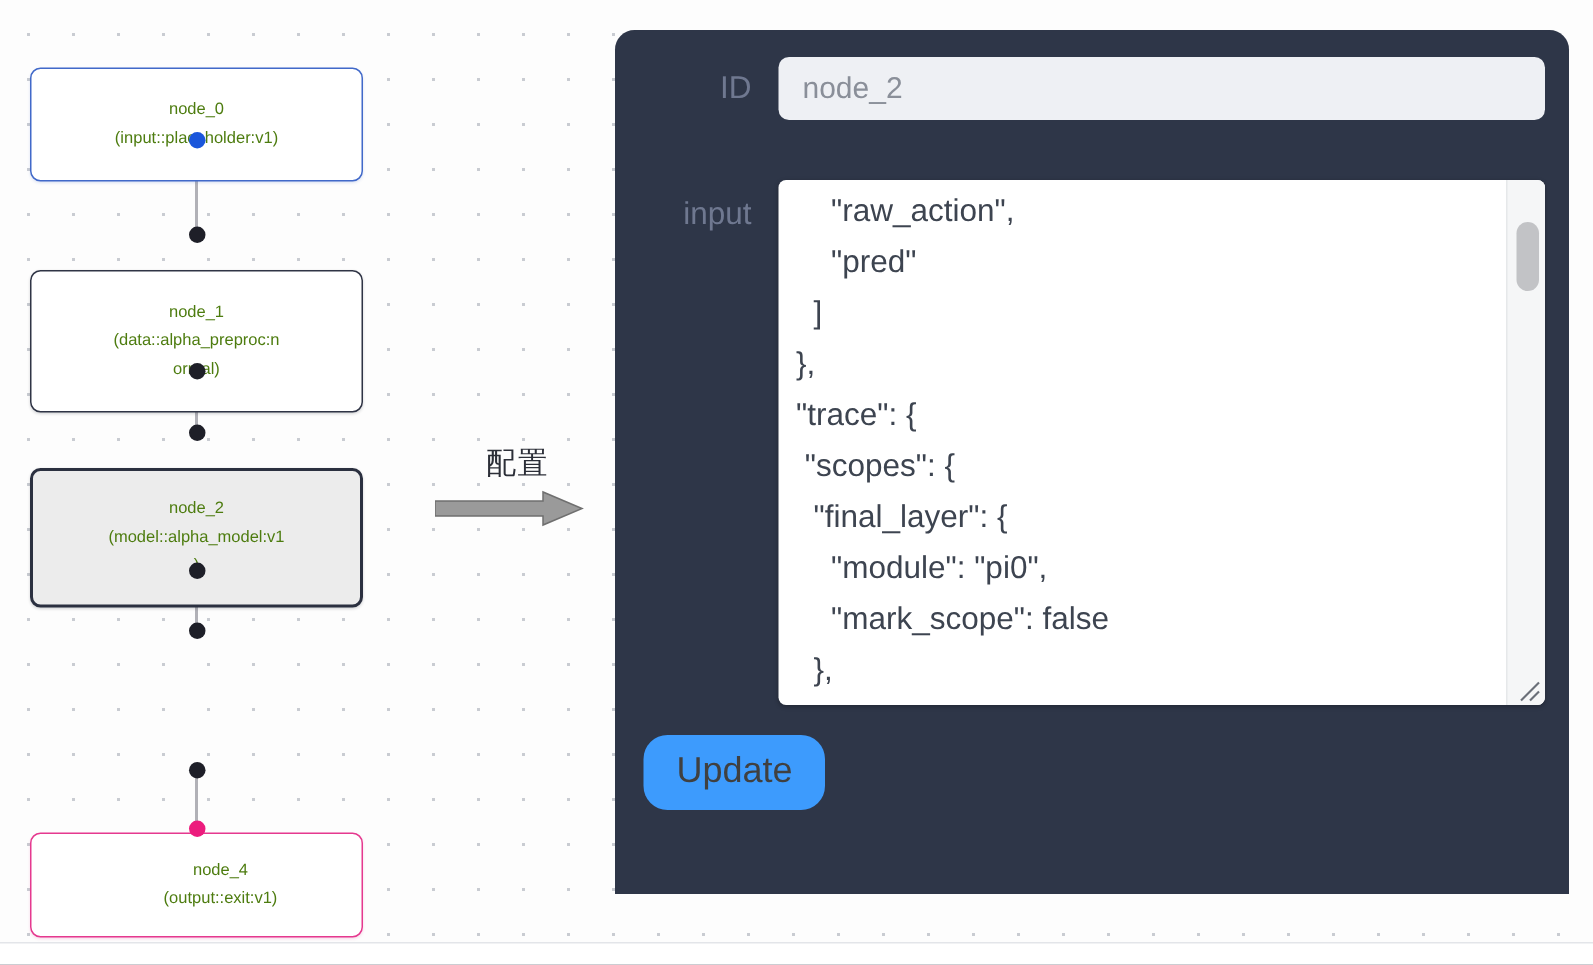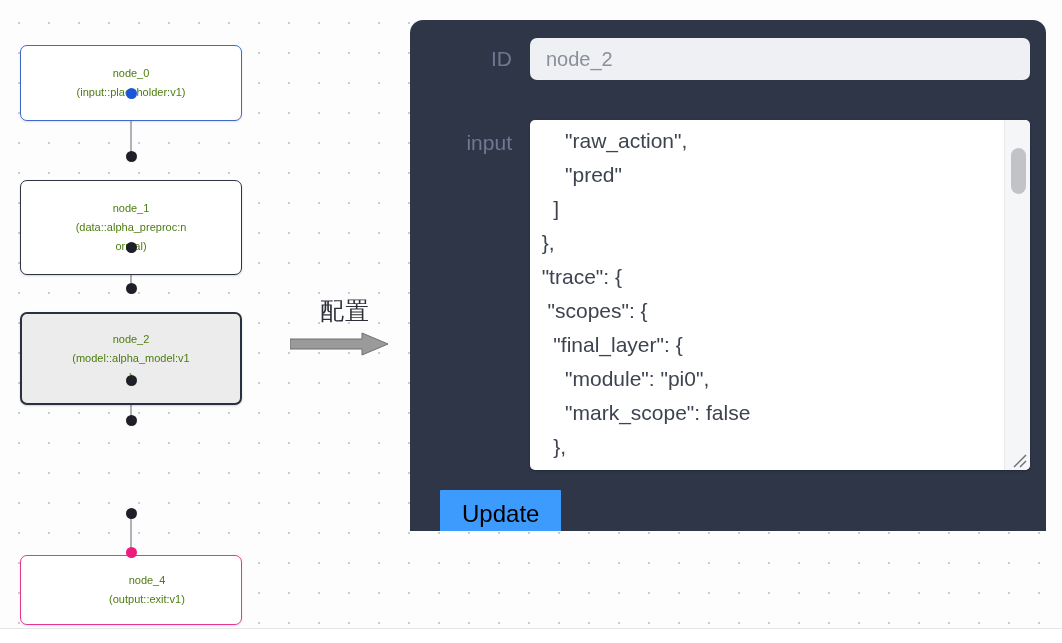--- a/index.html
+++ b/index.html
@@ -101,39 +101,39 @@
 
   
   #annot {
     position: absolute;
     left: 290px;
     top: 295px;
     width: 110px;
     text-align: center;
   }
   #annot-label {
-    font-size: 24px;
+    font-size: 20px;
     color: #2c2f38;
     letter-spacing: 1px;
     font-family: "DejaVu Sans", sans-serif;
     margin-bottom: 4px;
   }
   #annot-arrow { display: block; }
 
   
   #panel {
     position: absolute;
     left: 410px;
     top: 20px;
     width: 636px;
-    height: 511px;
+    height: 576px;
     background: #2e3648;
     border-radius: 13px 13px 0 0;
     box-sizing: border-box;
-    padding: 18px 16px 0 16px;
+    padding: 18px 16px 0 5px;
     overflow: hidden;
   }
   .field-row {
     display: flex;
     align-items: flex-start;
     margin-bottom: 20px;
   }
   .field-label {
     width: 104px;
     flex: 0 0 104px;
@@ -218,22 +218,22 @@
   }
 
   
   #btn-row {
     margin-top: 18px;
     padding-left: 14px;
   }
   #update-btn {
     background: #3d9bfd;
     border: none;
-    border-radius: 1px;
-    color: #000000;
+    border-radius: 16px;
+    color: #404040;
     font-size: 24px;
     font-family: "Liberation Sans", sans-serif;
     padding: 10px 22px 12px 22px;
     cursor: pointer;
     outline: none;
   }
 </style>
 </head>
 <body>
 

